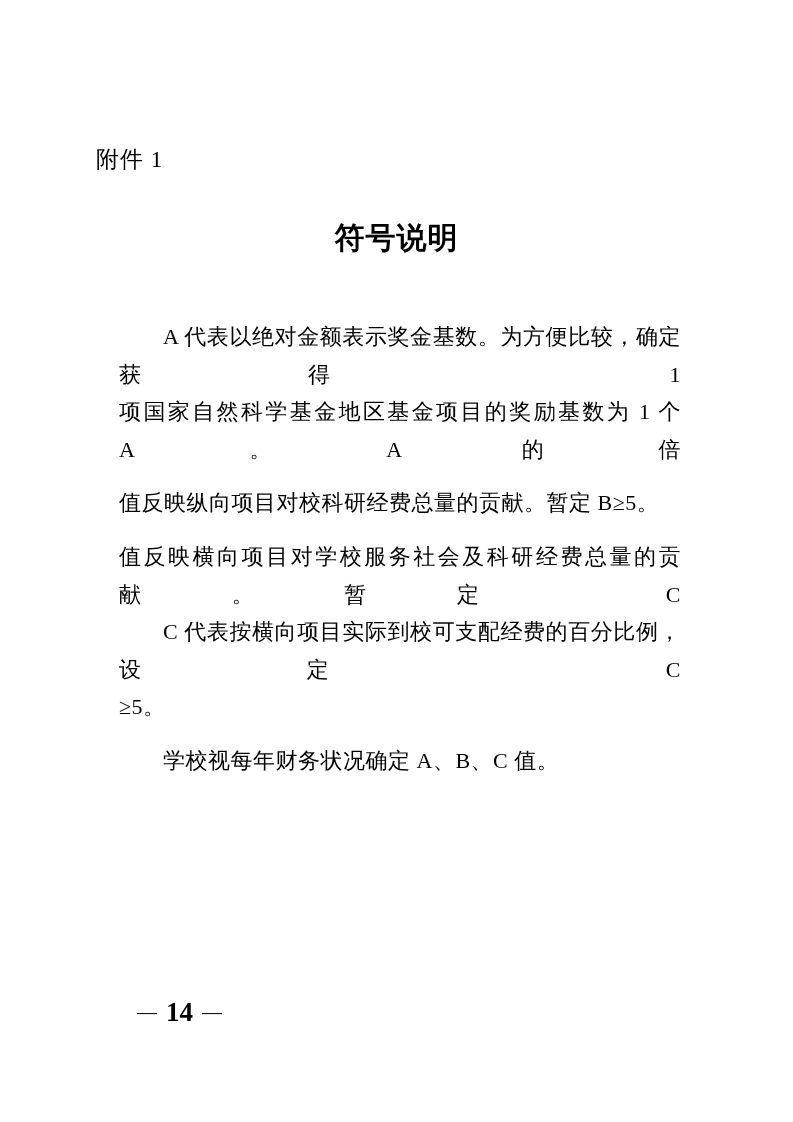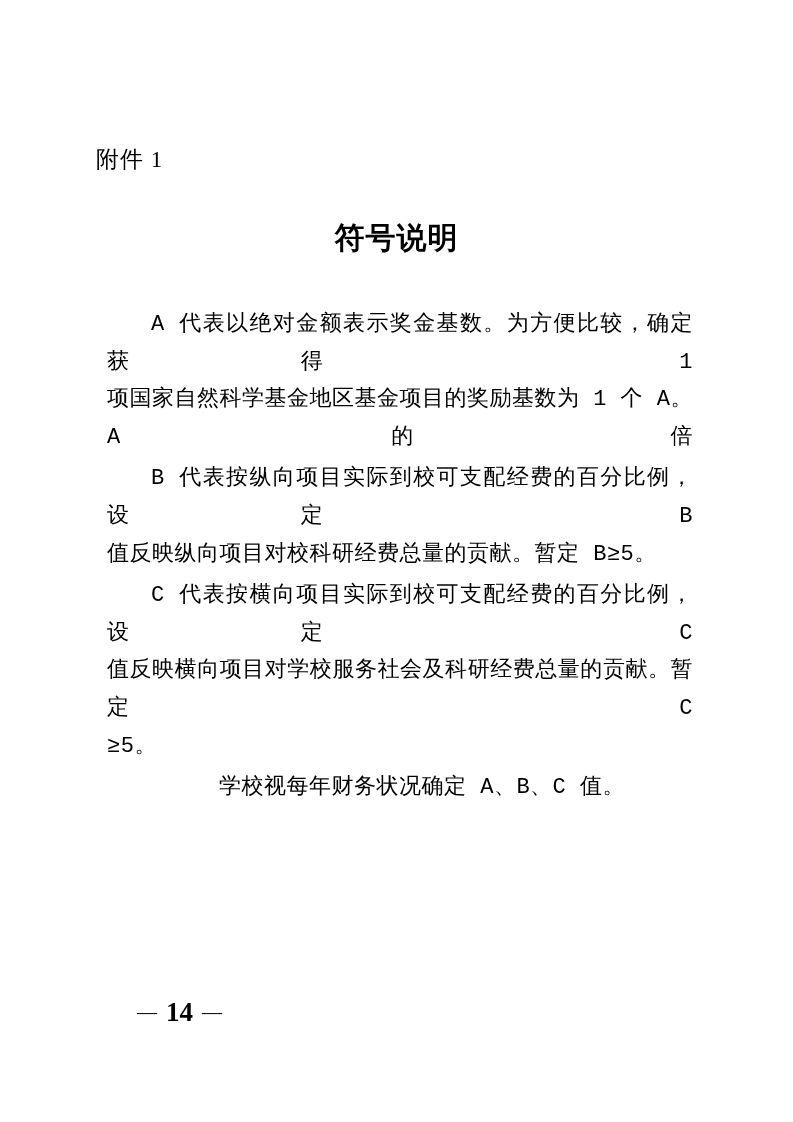--- a/index.html
+++ b/index.html
@@ -39,33 +39,31 @@
     letter-spacing: 1px;
   }
   .doc-body {
     position: absolute;
     left: 103px;
     top: 302px;
     width: 594px;
     font-size: 22px;
   }
   .para {
-    margin: 4px;
+    margin: 16px;
     padding: 0;
-    font-family: Liberation Mono, monospace;
   }
   .line {
     display: block;
     line-height: 37.6px;
     white-space: normal;
     letter-spacing: 0.5px;
   }
   .line.indent {
     text-indent: 2em;
-    text-align: center;
   }
   .line.fill {
     text-align: justify;
     text-align-last: justify;
     text-justify: inter-character;
   }
   .page-footer {
     position: absolute;
     left: 137px;
     top: 999px;
@@ -91,26 +89,25 @@
   <div class="attachment-label">附件 1</div>
 
   <h1 class="doc-title">符号说明</h1>
 
   <div class="doc-body">
       <p class="para">
         <span class="line indent fill">A 代表以绝对金额表示奖金基数。为方便比较，确定获得 1</span>
         <span class="line fill">项国家自然科学基金地区基金项目的奖励基数为 1 个 A。A 的倍</span>
       </p>
       <p class="para">
-        <span class="line indent fill">B 代表按纵向项目实际到校可支配经费的百分比例，设定 B</span>
         <span class="line">值反映纵向项目对校科研经费总量的贡献。暂定 B≥5。</span>
       </p>
       <p class="para">
+        <span class="line fill">值反映横向项目对学校服务社会及科研经费总量的贡献。暂定 C</span>
         <span class="line indent fill">C 代表按横向项目实际到校可支配经费的百分比例，设定 C</span>
-        <span class="line fill">值反映横向项目对学校服务社会及科研经费总量的贡献。暂定 C</span>
         <span class="line">≥5。</span>
       </p>
       <p class="para">
         <span class="line indent">学校视每年财务状况确定 A、B、C 值。</span>
       </p>
     </div>
 
   <div class="page-footer">
     <span class="dash">—</span>
     <span class="pagenum">14</span>

